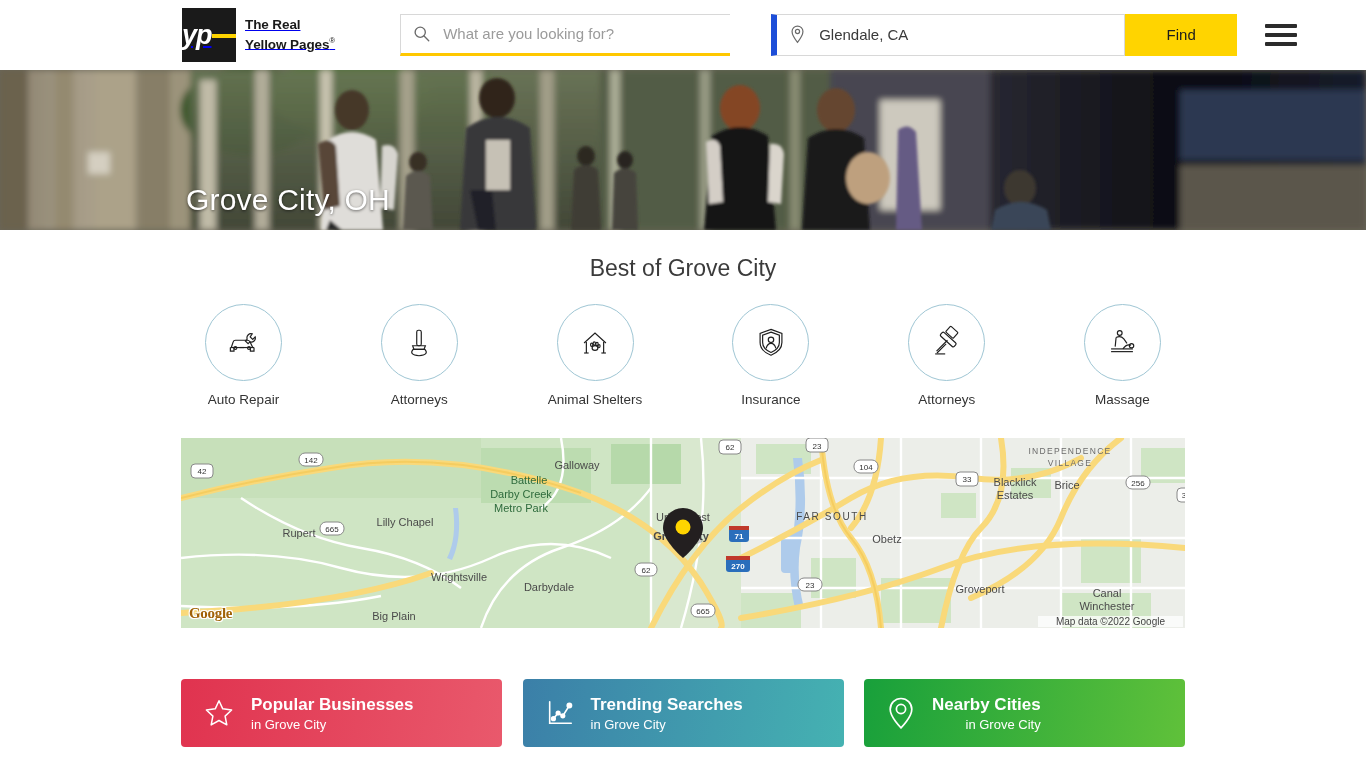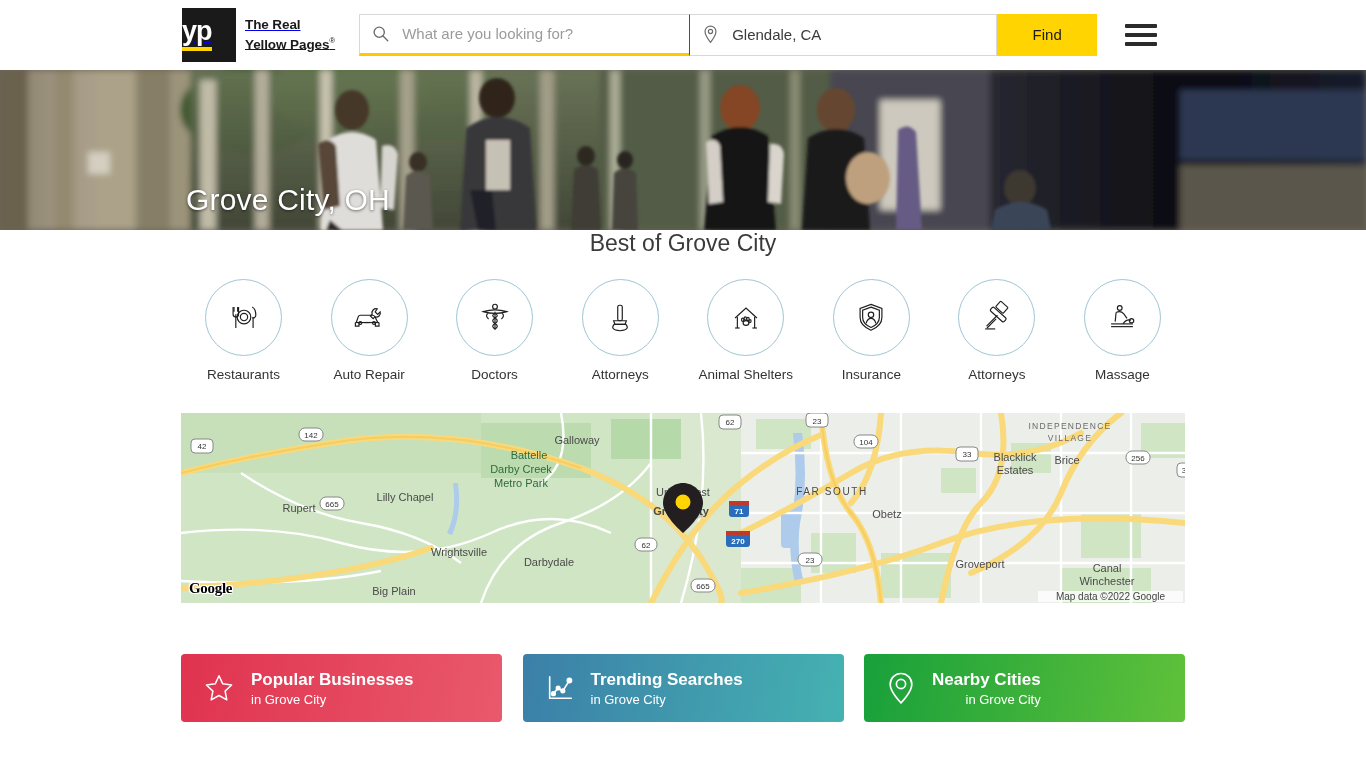--- a/index.html
+++ b/index.html
@@ -24,25 +24,26 @@
   }
   .logo {
     display: flex;
     align-items: center;
     margin-left: 182px;
   }
   .logo-mark {
     width: 54px; height: 54px;
     background: #1a1a1a;
     display: flex;
-    flex-direction: column;
-    align-items: flex-start;
+    flex-direction: row;
+    align-items: center;
     justify-content: center;
     position: relative;
     flex: none;
+    font-style: italic;
   }
   .logo-mark .yp {
     color: #ffffff;
     font-weight: bold;
     font-size: 27px;
     line-height: 26px;
     letter-spacing: -1px;
     font-family: "Liberation Sans", sans-serif;
   }
   .logo-mark .bar {
@@ -65,42 +66,43 @@
     margin-left: 24px;
     height: 42px;
     align-items: stretch;
   }
   .field {
     background: #fff;
     border: 1px solid #d8d8d8;
     display: flex;
     align-items: center;
     padding: 0 10px 0 12px;
+    margin-left: 41px;
   }
   .field.what {
     width: 330px;
     border-right: none;
     border-bottom: 3px solid #ffc800;
   }
   .field.where {
-    width: 308px;
-    border-left: 1px solid #1d4ed8;
+    width: 354px;
+    border-left: 6px solid #1d4ed8;
   }
   .field .ico { flex: none; margin-right: 11px; display: flex; }
   .field input {
     border: none; outline: none;
     font-size: 15px;
     font-family: "Liberation Sans", sans-serif;
     color: #3a3a3a;
     width: 100%;
     background: transparent;
   }
   .field input::placeholder { color: #9b9b9b; }
   .find-btn {
-    width: 100px;
+    width: 112px;
     background: #ffd400;
     border: none;
     color: #1c1c1c;
     font-size: 15px;
     font-family: "Liberation Sans", sans-serif;
     cursor: pointer;
   }
   .hamburger {
     margin-left: 28px;
     width: 32px; height: 22px;
@@ -129,20 +131,21 @@
     letter-spacing: 0.2px;
   }
 
   
   .section-title {
     text-align: center;
     font-size: 23px;
     font-weight: normal;
     color: #3b3b3b;
     margin: 0;
+    padding-top: 25px;
   }
   .cats {
     display: flex;
     justify-content: space-between;
     width: 1004px;
     margin: 22px auto 0;
   }
   .cat { width: 125px; text-align: center; cursor: pointer; }
   .cat .circle {
     width: 77px; height: 77px;
@@ -166,21 +169,21 @@
     position: relative;
     overflow: hidden;
     background: #e8eae6;
   }
   .map-svg { position: absolute; inset: 0; }
   .gmlogo {
     position: absolute;
     left: 8px; bottom: 6px;
     font-size: 15px;
     font-weight: bold;
-    color: #000000;
+    color: #a16207;
     letter-spacing: -0.3px;
     text-shadow: -1px -1px 0 #fff, 1px -1px 0 #fff, -1px 1px 0 #fff, 1px 1px 0 #fff, 0 0 3px #fff;
     font-family: "Liberation Serif", serif;
   }
   .map-attr {
     position: absolute;
     right: 2px; bottom: 1px;
     font-size: 10px;
     color: #444;
     background: rgba(255,255,255,0.75);
@@ -353,66 +356,37 @@
     </g>
     <rect x="0" y="0" width="1366" height="160" fill="#000" opacity="0.04"></rect>
   </svg>
   <div class="hero-title">Grove City, OH</div>
 </div>
 
 <h2 class="section-title">Best of Grove City</h2>
 
 <div class="cats">
 
-  <div class="cat">
-    <div class="circle">
-      <svg width="40" height="40" viewBox="0 0 44 44" fill="none" stroke="#1f1f1f" stroke-width="1.3">
-        <path d="M10 10 v8 a3 3 0 0 0 6 0 v-8"></path>
-          <line x1="11" y1="10" x2="11" y2="15"></line>
-          <line x1="15" y1="10" x2="15" y2="15"></line>
-        <line x1="13" y1="18" x2="13" y2="33"></line>
-        <circle cx="22" cy="21" r="7.5"></circle>
-          <circle cx="22" cy="21" r="4"></circle>
-        <path d="M31 10 q4 2 4 9 q0 3 -3 3 h-1"></path>
-          <line x1="32" y1="21" x2="32" y2="33"></line>
-      </svg>
-    </div>
-    <div class="label">Restaurants</div>
-  </div>
 
   <div class="cat">
     <div class="circle">
       <svg width="40" height="40" viewBox="0 0 44 44" fill="none" stroke="#1f1f1f" stroke-width="1.3">
         <path d="M8 27 l2 -6 q0.6 -2 2.6 -2 h13 q2 0 3 1.6 l3 6.4"></path>
         <line x1="7" y1="27" x2="33" y2="27"></line>
         <path d="M7 27 v4 h4 v-4"></path>
           <path d="M29 27 v4 h4 v-4"></path>
         <circle cx="12.5" cy="27.5" r="1.6"></circle>
           <circle cx="27.5" cy="27.5" r="1.6"></circle>
         <line x1="17" y1="27" x2="22" y2="27"></line>
         <path d="M31 12 a4.5 4.5 0 0 0 -5.5 5.8 l-2 2 l3 3 l2 -2 a4.5 4.5 0 0 0 5.8 -5.5 l-2.7 2.7 l-2.8 -2.8 z"></path>
       </svg>
     </div>
     <div class="label">Auto Repair</div>
   </div>
 
-  <div class="cat">
-    <div class="circle">
-      <svg width="40" height="40" viewBox="0 0 44 44" fill="none" stroke="#1f1f1f" stroke-width="1.3">
-        <circle cx="22" cy="9.5" r="2.6"></circle>
-        <path d="M9 15 q13 -4 26 0 q-13 4 -26 0z"></path>
-        <line x1="22" y1="15" x2="22" y2="35"></line>
-        <path d="M22 17 q-5 2 0 5 q5 3 0 6 q-5 3 0 6"></path>
-        <path d="M22 17 q5 2 0 5 q-5 3 0 6 q5 3 0 6"></path>
-        <path d="M14 17 q-3 3 1 6"></path>
-          <path d="M30 17 q3 3 -1 6"></path>
-      </svg>
-    </div>
-    <div class="label">Doctors</div>
-  </div>
 
   <div class="cat">
     <div class="circle">
       <svg width="40" height="40" viewBox="0 0 44 44" fill="none" stroke="#1f1f1f" stroke-width="1.3">
         <rect x="19.5" y="8" width="5" height="17" rx="2"></rect>
         <path d="M15 25 h14 l-1.5 4 h-11 z"></path>
         <path d="M15.5 29 q-5 6 6.5 7 q11.5 -1 6.5 -7z"></path>
       </svg>
     </div>
     <div class="label">Attorneys</div>

